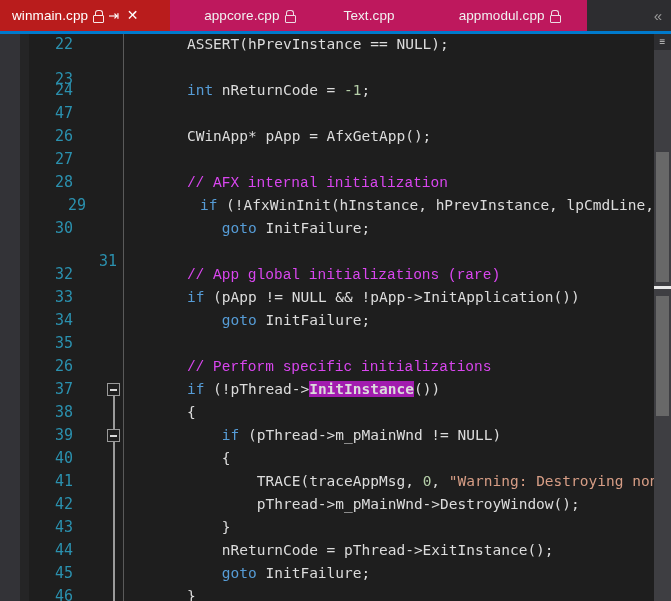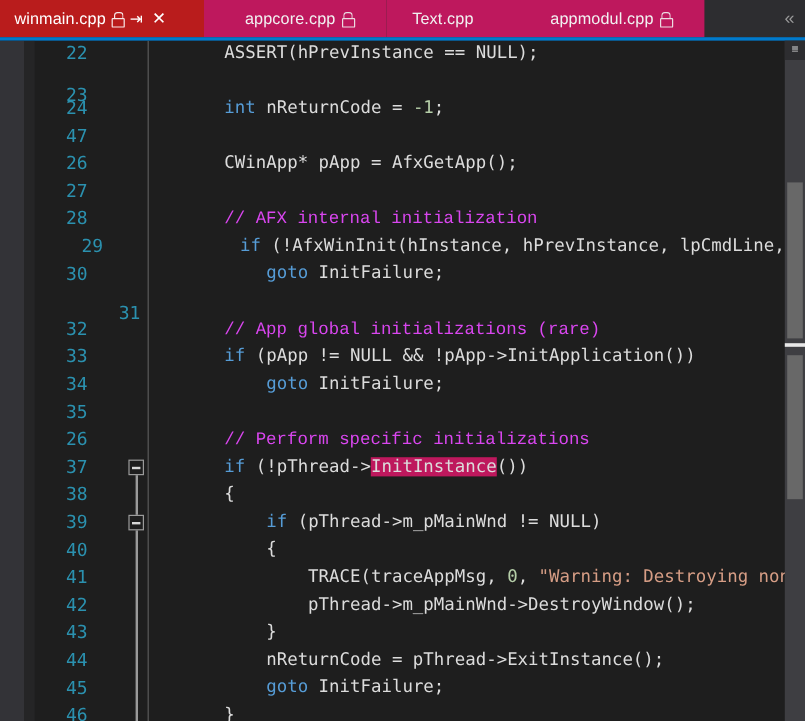--- a/index.html
+++ b/index.html
@@ -99,21 +99,21 @@
     background: #5a5a5a;
   }
 
   
   .k   { color: #569cd6; }
   .cm  { color: #d946ef; font-family: Liberation Mono, monospace; }
   .st  { color: #d69d85; }
   .num { color: #b5cea8; }
   .id  { color: #dcdcdc; }
   .br  { color: #dcdcdc; }
-  .hl  { background: #be185d; }
+  .hl  { background: #a21caf; font-weight: bold; }
 
   
   .fold-box {
     position: absolute; left: 107px; width: 13px; height: 13px;
     border: 1px solid #9a9a9a; background: #1e1e1e;
   }
   .fold-box::before {
     content: ""; position: absolute; left: 2px; top: 5px; width: 7px; height: 1.5px;
     background: #d8d8d8;
   }

